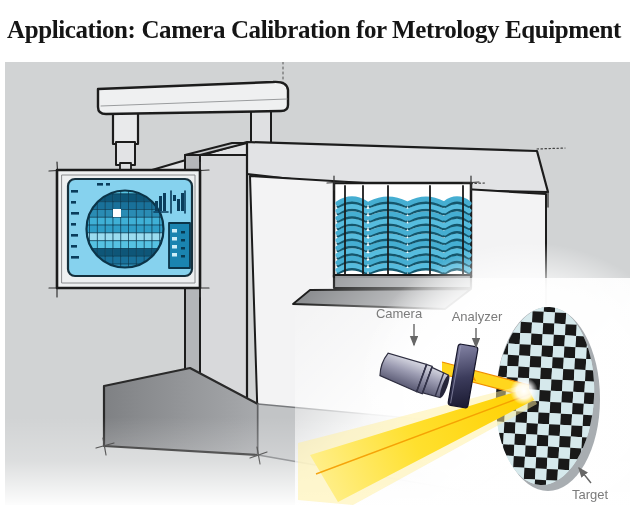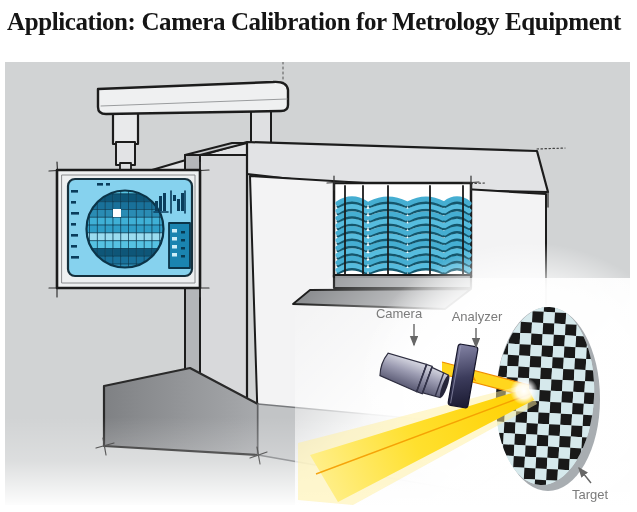--- a/index.html
+++ b/index.html
@@ -1,18 +1,18 @@
 <!DOCTYPE html>
 <html><head>
 <meta charset="utf-8">
 <style>
   html,body{margin:0;padding:0;background:#ffffff;}
   body{width:637px;height:512px;position:relative;overflow:hidden;
        font-family:"Liberation Sans",sans-serif;}
-  .page-title{position:absolute;left:7px;top:8px;width:626px;margin:0;
+  .page-title{position:absolute;left:7px;top:16px;width:626px;margin:0;
       font-family:"Liberation Serif",serif;font-weight:700;font-size:25px;
       letter-spacing:-0.4px;color:#151515;white-space:nowrap;}
   .illustration-panel{position:absolute;left:5px;top:62px;width:625px;height:443px;
       background:#d1d3d4;}
   svg{display:block;}
   text.callout{font-family:"Liberation Sans",sans-serif;font-size:13px;fill:#7b7b7b;}
 </style>
 </head>
 <body>
 

